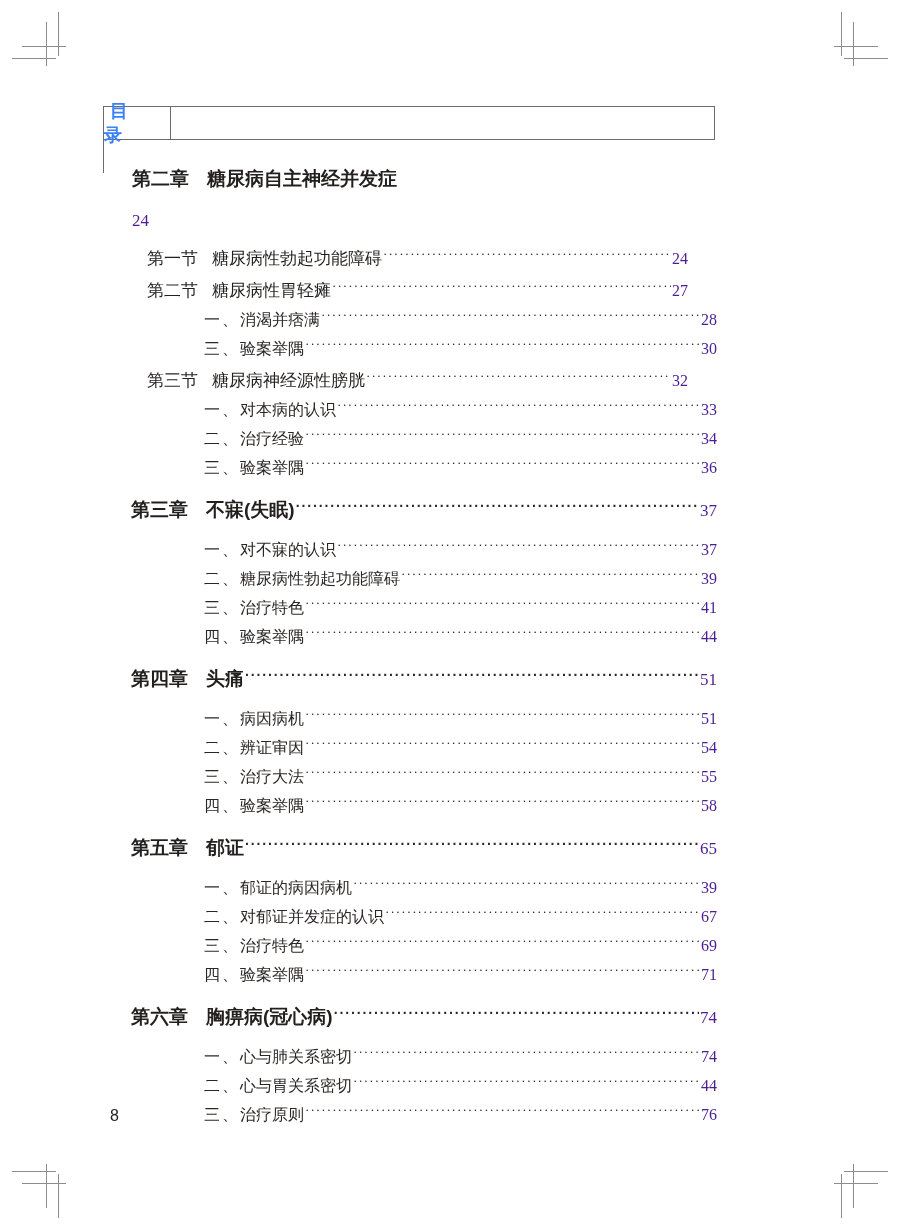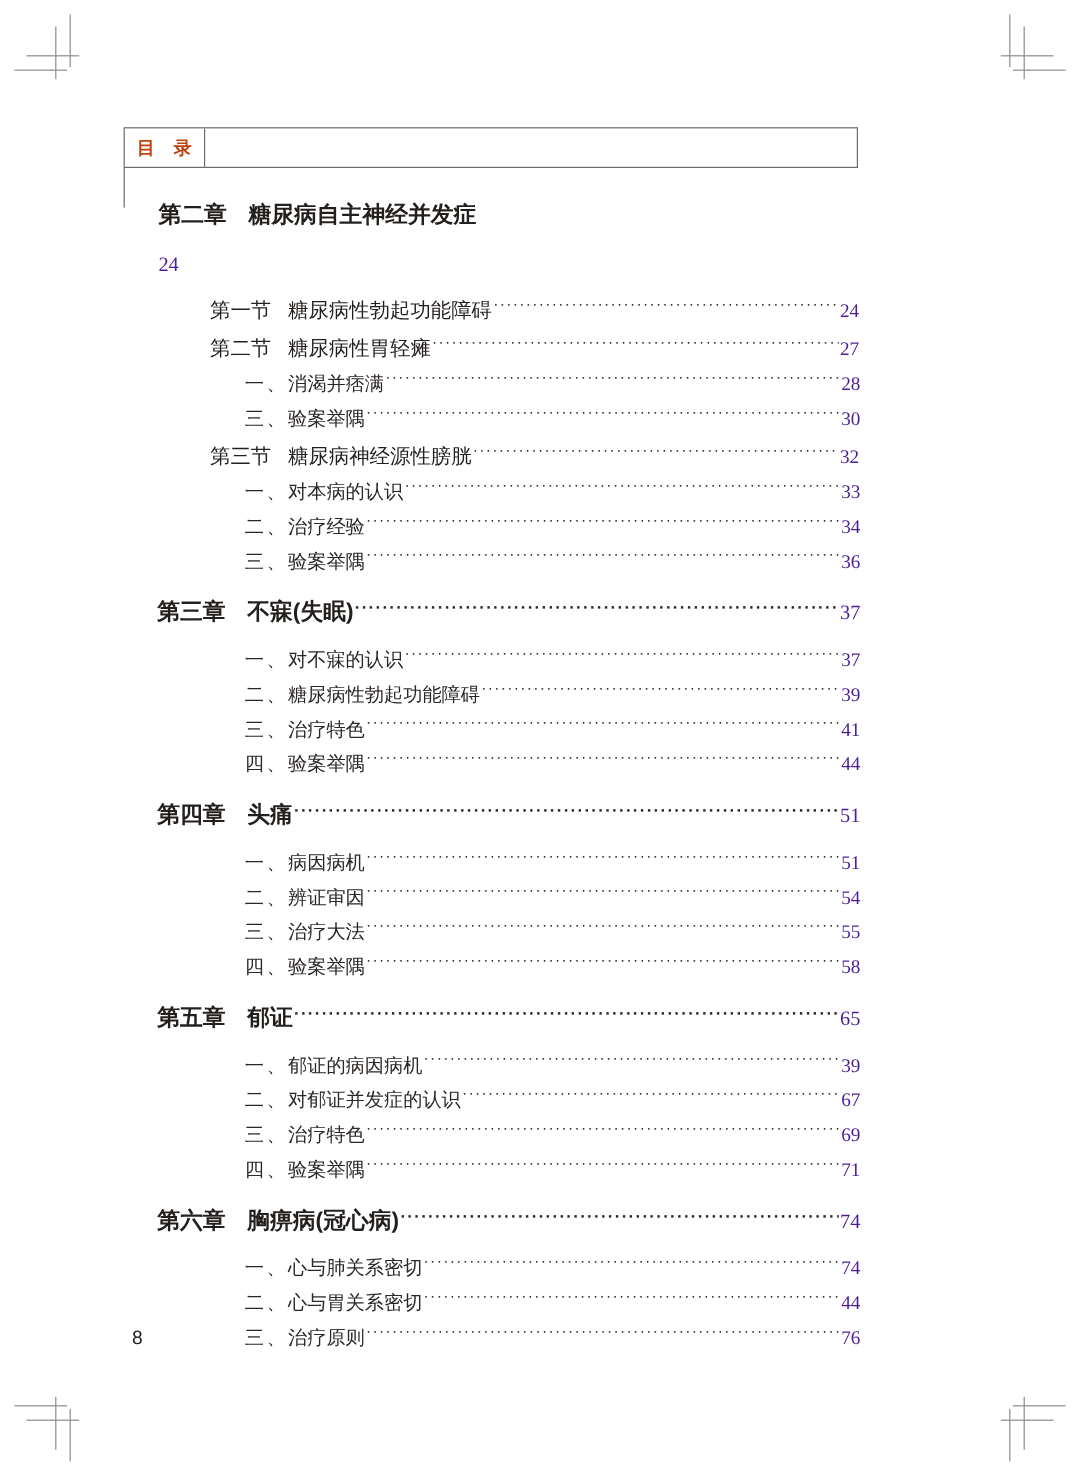--- a/index.html
+++ b/index.html
@@ -65,25 +65,25 @@
     box-sizing: border-box;
     display: flex;
     align-items: stretch;
   }
   .runhead-label {
     width: 66px;
     border-right: 1px solid #6f6a67;
     display: flex;
     align-items: center;
     justify-content: center;
-    font-family: Liberation Serif, serif;
-    font-size: 15px;
+    font-family: Liberation Mono, monospace;
+    font-size: 18px;
     letter-spacing: 6px;
     text-indent: 6px;
-    color: #c2410c;
+    color: #3b82f6;
     font-weight: 700;
   }
   .runhead-rest { flex: 1; }
 
   
   .runhead-stem {
     position: absolute;
     left: 103px;
     top: 140px;
     width: 1px;
@@ -146,21 +146,21 @@
     font-family: "Liberation Serif", "DejaVu Serif", serif;
     font-weight: 400;
     font-size: 17px;
   }
   .lv-chapter .leader::before { font-size: 14px; }
 
   
   .lv-section {
     font-family: "Liberation Serif", "DejaVu Serif", serif;
     font-size: 17px;
-    margin-left: 72px;
+    margin-left: 44px;
     width: calc(100% - 73px);
     margin-top: 9px;
   }
   .lv-section .num { margin-right: 14px; }
 
   
   .lv-sub {
     font-family: "Liberation Serif", "DejaVu Serif", serif;
     font-size: 16px;
     margin-left: 101px;

